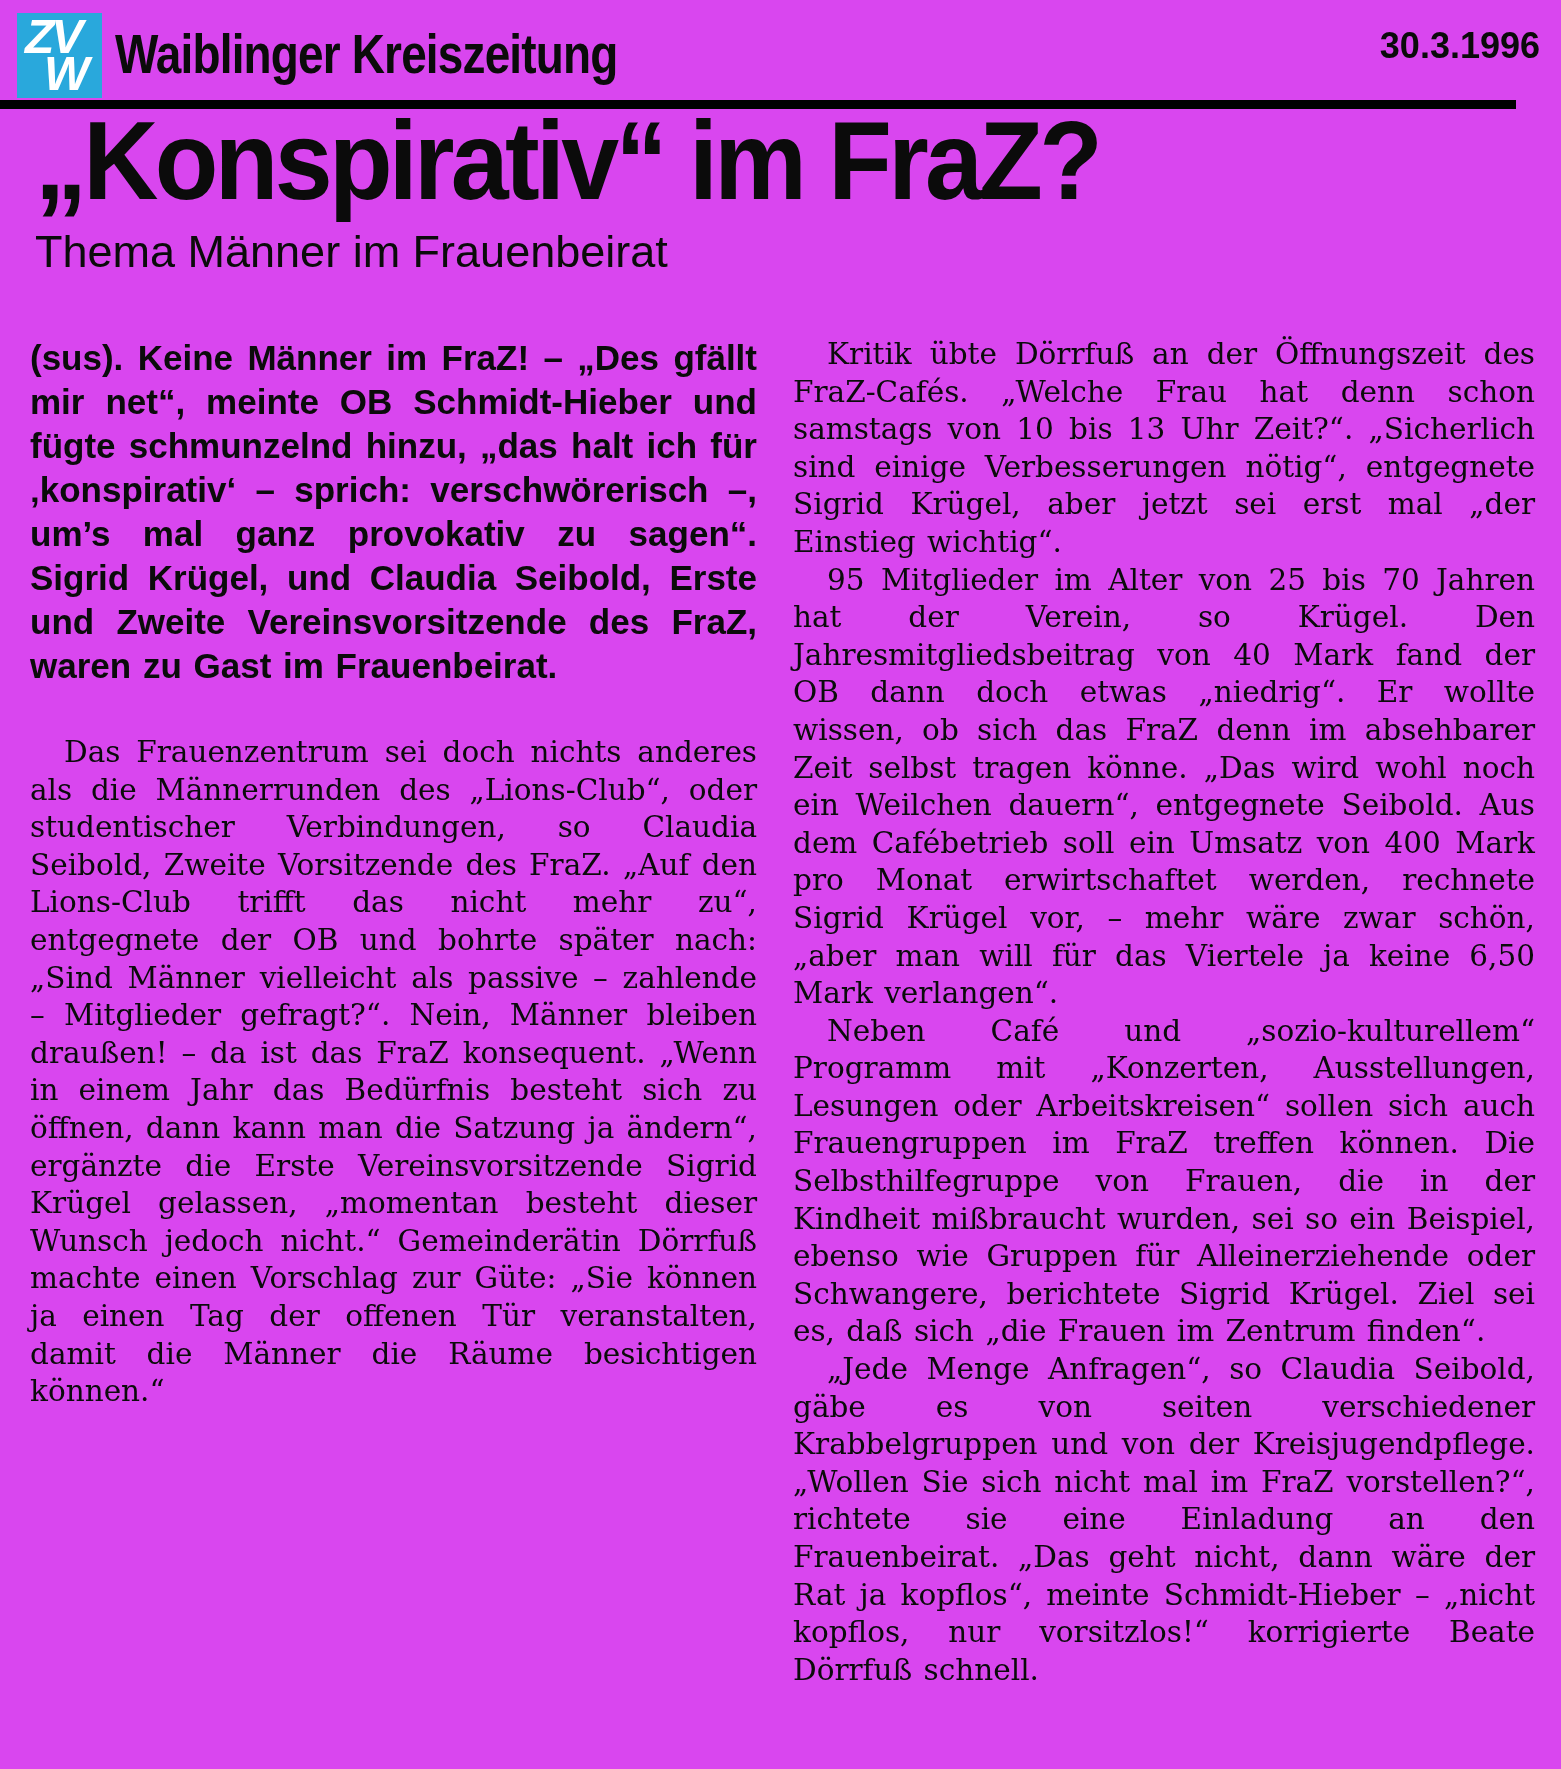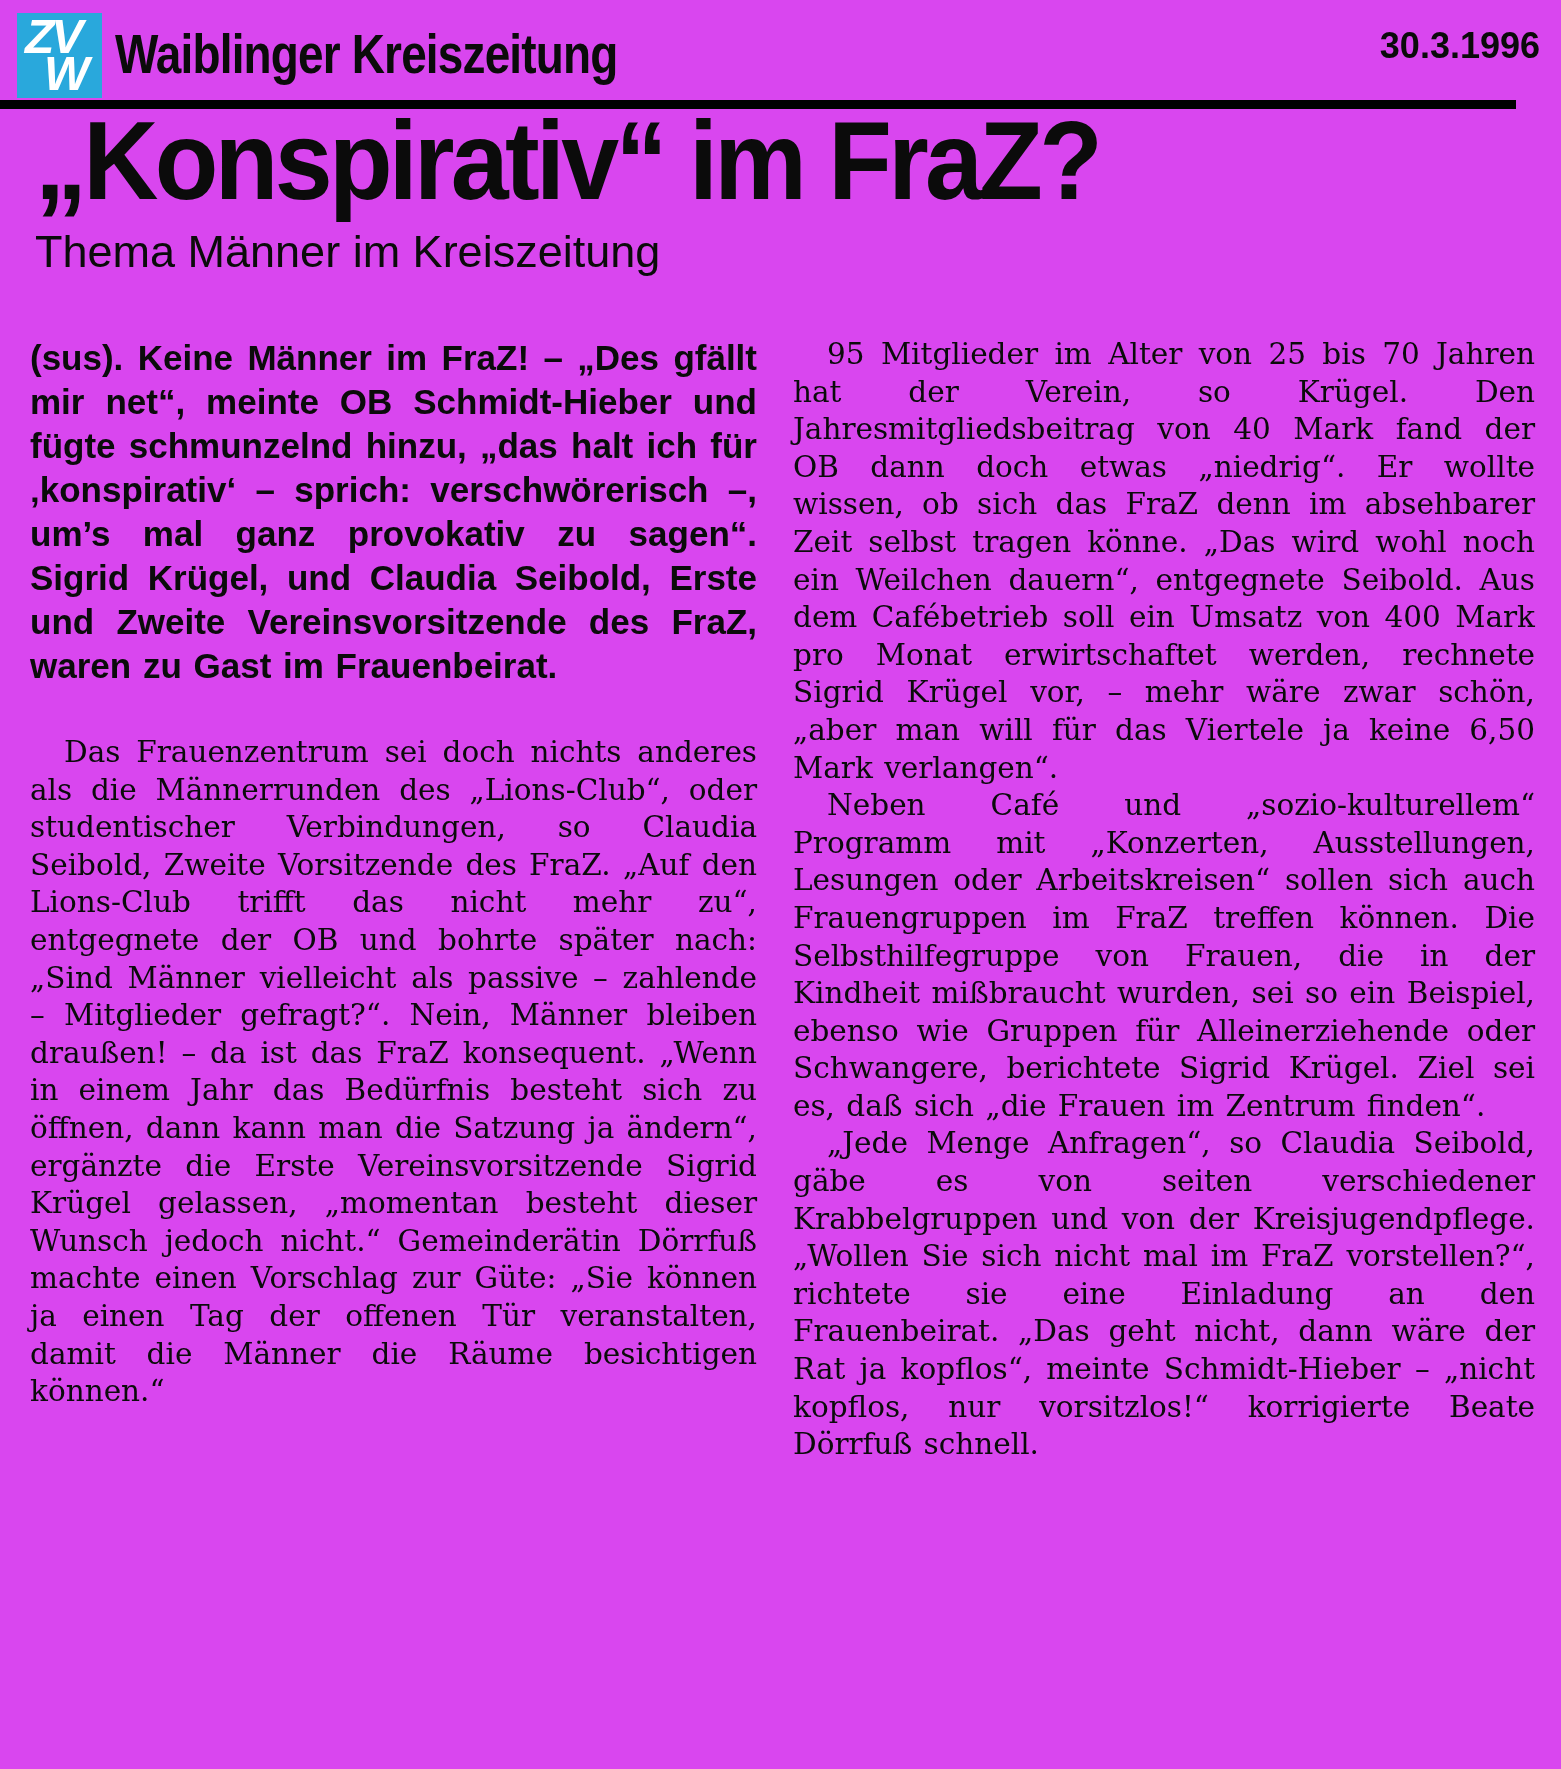--- a/index.html
+++ b/index.html
@@ -83,27 +83,28 @@
       <span class="logo-l1">ZV</span>
       <span class="logo-l2">W</span>
     </div>
     <div class="paper-name">Waiblinger Kreiszeitung</div>
     <div class="issue-date">30.3.1996</div>
   </header>
 
   <div class="rule"></div>
 
   <h1 class="headline">„Konspirativ“ im FraZ?</h1>
-  <h2 class="subtitle">Thema Männer im Kreiszeitung</h2>
+  <h2 class="subtitle">Thema Männer im Frauenbeirat</h2>
 
   <div class="columns">
     <div class="col col-left">
       <p class="lead">(sus). Keine Männer im FraZ! – „Des gfällt mir net“, meinte OB Schmidt-Hieber und fügte schmunzelnd hinzu, „das halt ich für ‚konspirativ‘ – sprich: verschwörerisch –, um’s mal ganz provokativ zu sagen“. Sigrid Krügel, und Claudia Seibold, Erste und Zweite Vereinsvorsitzende des FraZ, waren zu Gast im Frauenbeirat.</p>
       <p class="body-p indent">Das Frauenzentrum sei doch nichts anderes als die Männerrunden des „Lions-Club“, oder studentischer Verbindungen, so Claudia Seibold, Zweite Vorsitzende des FraZ. „Auf den Lions-Club trifft das nicht mehr zu“, entgegnete der OB und bohrte später nach: „Sind Männer vielleicht als passive – zahlende – Mitglieder gefragt?“. Nein, Männer bleiben draußen! – da ist das FraZ konsequent. „Wenn in einem Jahr das Bedürfnis besteht sich zu öffnen, dann kann man die Satzung ja ändern“, ergänzte die Erste Vereinsvorsitzende Sigrid Krügel gelassen, „momentan besteht dieser Wunsch jedoch nicht.“ Gemeinderätin Dörrfuß machte einen Vorschlag zur Güte: „Sie können ja einen Tag der offenen Tür veranstalten, damit die Männer die Räume besichtigen können.“</p>
     </div>
     <div class="col col-right">
+      <p class="body-p indent">Kritik übte Dörrfuß an der Öffnungszeit des FraZ-Cafés. „Welche Frau hat denn schon samstags von 10 bis 13 Uhr Zeit?“. „Sicherlich sind einige Verbesserungen nötig“, entgegnete Sigrid Krügel, aber jetzt sei erst mal „der Einstieg wichtig“.</p>
       <p class="body-p indent">95 Mitglieder im Alter von 25 bis 70 Jahren hat der Verein, so Krügel. Den Jahresmitgliedsbeitrag von 40 Mark fand der OB dann doch etwas „niedrig“. Er wollte wissen, ob sich das FraZ denn im absehbarer Zeit selbst tragen könne. „Das wird wohl noch ein Weilchen dauern“, entgegnete Seibold. Aus dem Cafébetrieb soll ein Umsatz von 400 Mark pro Monat erwirtschaftet werden, rechnete Sigrid Krügel vor, – mehr wäre zwar schön, „aber man will für das Viertele ja keine 6,50 Mark verlangen“.</p>
       <p class="body-p indent">Neben Café und „sozio-kulturellem“ Programm mit „Konzerten, Ausstellungen, Lesungen oder Arbeitskreisen“ sollen sich auch Frauengruppen im FraZ treffen können. Die Selbsthilfegruppe von Frauen, die in der Kindheit mißbraucht wurden, sei so ein Beispiel, ebenso wie Gruppen für Alleinerziehende oder Schwangere, berichtete Sigrid Krügel. Ziel sei es, daß sich „die Frauen im Zentrum finden“.</p>
       <p class="body-p indent">„Jede Menge Anfragen“, so Claudia Seibold, gäbe es von seiten verschiedener Krabbelgruppen und von der Kreisjugendpflege. „Wollen Sie sich nicht mal im FraZ vorstellen?“, richtete sie eine Einladung an den Frauenbeirat. „Das geht nicht, dann wäre der Rat ja kopflos“, meinte Schmidt-Hieber – „nicht kopflos, nur vorsitzlos!“ korrigierte Beate Dörrfuß schnell.</p>
     </div>
   </div>
 
 </div>
 
 </body></html>

